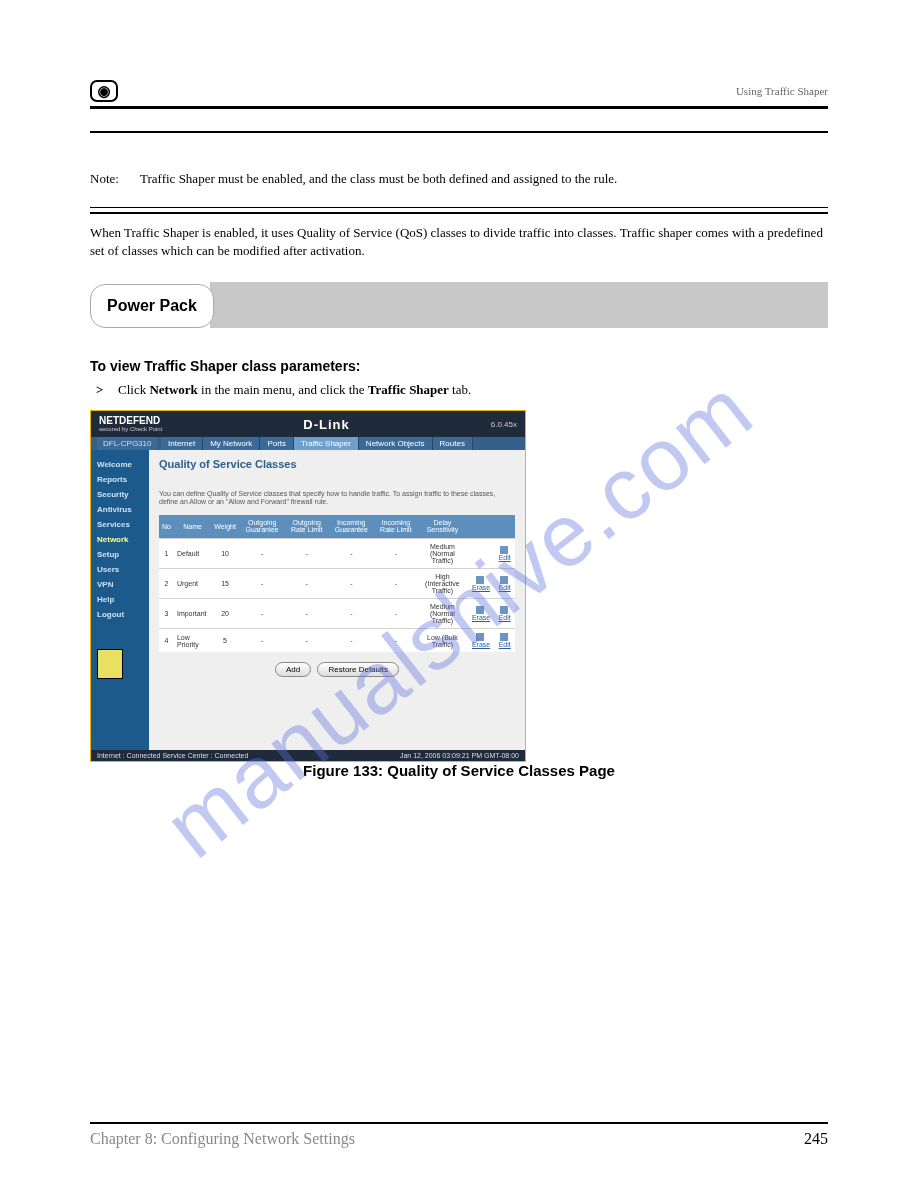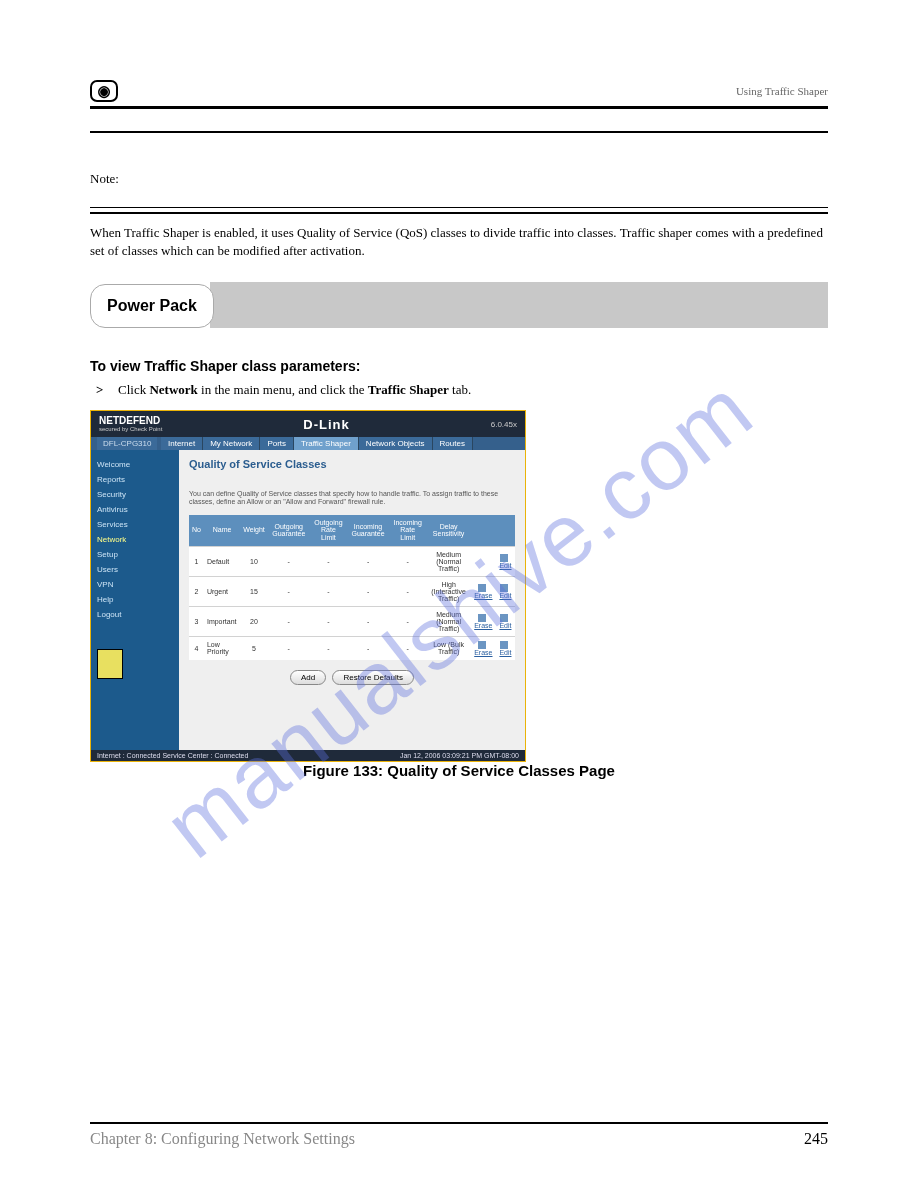--- a/index.html
+++ b/index.html
@@ -116,25 +116,26 @@
   .tab {
     color: #fff;
     background: #3b6a99;
     padding: 2px 7px;
     border-right: 1px solid #2a4660;
     cursor: pointer;
   }
   .tab.active { background: #6fa0cc; }
   .shot-body { display: flex; }
   .sidebar {
-    width: 88px;
+    width: 58px;
     background: #1c5a8c;
     color: #cbe3f5;
     padding: 10px 6px;
     min-height: 300px;
+    font-weight: bold;
   }
   .sidebar .item { margin-bottom: 6px; cursor: pointer; }
   .sidebar .item.active { color: #ffff88; }
   .sidebar .badge {
     margin-top: 30px;
     width: 26px; height: 30px;
     background: #e8e060;
     border: 1px solid #000;
   }
   .main {
@@ -237,20 +238,21 @@
     <div class="copyright-icon">◉</div>
     <div class="header-right">Using Traffic Shaper</div>
   </div>
   <hr class="thick">
 
   <div class="note-block">
     <hr class="thick2">
     <div style="height:38px"></div>
     <div class="note-line">
       <div class="note-label">Note:</div>
+      <div class="note-text">Traffic Shaper must be enabled, and the class must be both defined and assigned to the rule.</div>
     </div>
     <div style="height:20px"></div>
     <hr>
   </div>
 
   <hr class="thick2 section">
   <div class="body-text">When Traffic Shaper is enabled, it uses Quality of Service (QoS) classes to divide traffic into classes. Traffic shaper comes with a predefined set of classes which can be modified after activation.</div>
 
   <div class="powerpack-row">
     <div class="powerpack-tab">Power Pack</div>

